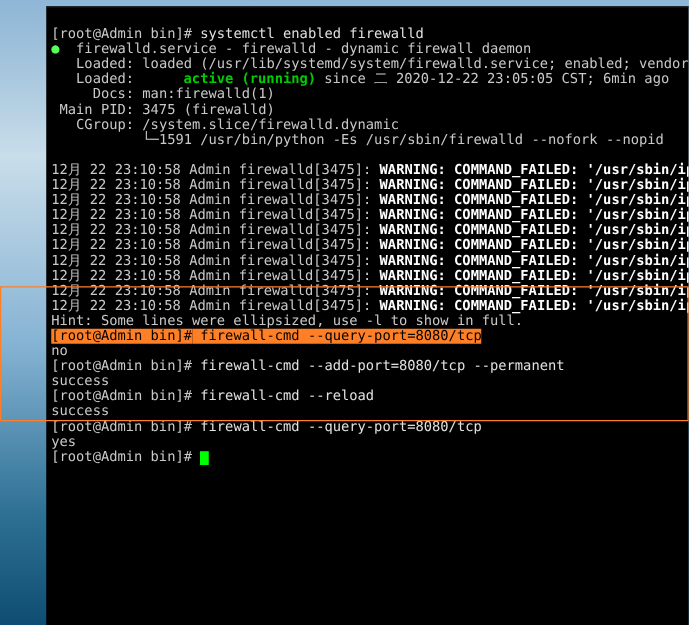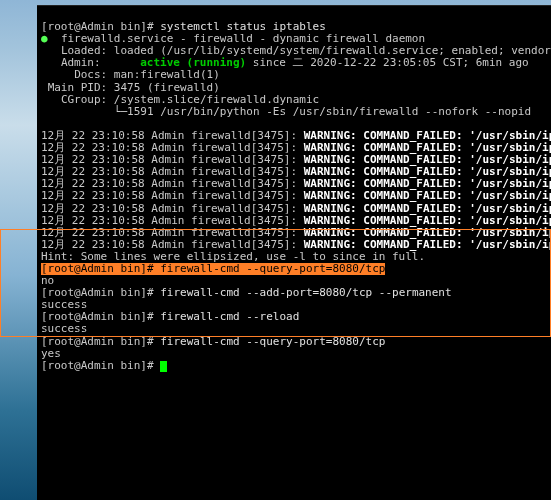--- a/index.html
+++ b/index.html
@@ -45,40 +45,40 @@
     width: 7px; height: 11px;
     background: #00ff00;
     vertical-align: text-bottom;
   }
   .hl-orange { background: #ff7f27; color:#000; display:inline-block; padding:0 0;}
 </style>
 </head>
 <body>
 
 <div class="terminal">
-<span class="line"><span class="prompt-user">[root@Admin bin]#</span> <span class="cmd">systemctl status iptables</span></span>
+<span class="line"><span class="prompt-user">[root@Admin bin]#</span> <span class="cmd">systemctl enabled firewalld</span></span>
 <span class="line"><span class="bullet">●</span>  <span class="hdr">firewalld.service - firewalld - dynamic firewall daemon</span></span>
 <span class="line">   <span class="hdr">Loaded: loaded (/usr/lib/systemd/system/firewalld.service; enabled; vendor preset: enabled)</span></span>
-<span class="line">   <span class="hdr">Admin: </span><span class="grn-b">active (running)</span><span class="hdr"> since 二 2020-12-22 23:05:05 CST; 6min ago</span></span>
+<span class="line">   <span class="hdr">Loaded: </span><span class="grn-b">active (running)</span><span class="hdr"> since 二 2020-12-22 23:05:05 CST; 6min ago</span></span>
 <span class="line">     <span class="hdr">Docs: man:firewalld(1)</span></span>
 <span class="line"> <span class="hdr">Main PID: 3475 (firewalld)</span></span>
 <span class="line">   <span class="hdr">CGroup: /system.slice/firewalld.dynamic</span></span>
 <span class="line">           <span class="hdr">└─1591 /usr/bin/python -Es /usr/sbin/firewalld --nofork --nopid</span></span>
 <span class="line"> </span>
 <span class="line"><span class="hdr">12月 22 23:10:58 Admin firewalld[3475]: </span><span class="wht-b">WARNING: COMMAND_FAILED: '/usr/sbin/iptables -w2 -w --tabl</span></span>
 <span class="line"><span class="hdr">12月 22 23:10:58 Admin firewalld[3475]: </span><span class="wht-b">WARNING: COMMAND_FAILED: '/usr/sbin/iptables -w2 -w --tabl</span></span>
 <span class="line"><span class="hdr">12月 22 23:10:58 Admin firewalld[3475]: </span><span class="wht-b">WARNING: COMMAND_FAILED: '/usr/sbin/iptables -w2 -w --tabl</span></span>
 <span class="line"><span class="hdr">12月 22 23:10:58 Admin firewalld[3475]: </span><span class="wht-b">WARNING: COMMAND_FAILED: '/usr/sbin/iptables -w2 -w --tabl</span></span>
 <span class="line"><span class="hdr">12月 22 23:10:58 Admin firewalld[3475]: </span><span class="wht-b">WARNING: COMMAND_FAILED: '/usr/sbin/iptables -w2 -w --tabl</span></span>
 <span class="line"><span class="hdr">12月 22 23:10:58 Admin firewalld[3475]: </span><span class="wht-b">WARNING: COMMAND_FAILED: '/usr/sbin/iptables -w2 -w --tabl</span></span>
 <span class="line"><span class="hdr">12月 22 23:10:58 Admin firewalld[3475]: </span><span class="wht-b">WARNING: COMMAND_FAILED: '/usr/sbin/iptables -w2 -w --tabl</span></span>
 <span class="line"><span class="hdr">12月 22 23:10:58 Admin firewalld[3475]: </span><span class="wht-b">WARNING: COMMAND_FAILED: '/usr/sbin/iptables -w2 -w --tabl</span></span>
 <span class="line"><span class="hdr">12月 22 23:10:58 Admin firewalld[3475]: </span><span class="wht-b">WARNING: COMMAND_FAILED: '/usr/sbin/iptables -w2 -w --tabl</span></span>
 <span class="line"><span class="hdr">12月 22 23:10:58 Admin firewalld[3475]: </span><span class="wht-b">WARNING: COMMAND_FAILED: '/usr/sbin/iptables -w2 -w --tabl</span></span>
-<span class="line"><span class="hdr">Hint: Some lines were ellipsized, use -l to since in full.</span></span>
+<span class="line"><span class="hdr">Hint: Some lines were ellipsized, use -l to show in full.</span></span>
 <span class="line"><span class="hl-orange">[root@Admin bin]#</span><span class="hl-orange"> </span><span class="hl-orange">firewall-cmd --query-port=8080/tcp</span></span>
 <span class="line"><span class="hdr">no</span></span>
 <span class="line"><span class="prompt-user">[root@Admin bin]#</span> <span class="cmd">firewall-cmd --add-port=8080/tcp --permanent</span></span>
 <span class="line"><span class="hdr">success</span></span>
 <span class="line"><span class="prompt-user">[root@Admin bin]#</span> <span class="cmd">firewall-cmd --reload</span></span>
 <span class="line"><span class="hdr">success</span></span>
 <span class="line"><span class="prompt-user">[root@Admin bin]#</span> <span class="cmd">firewall-cmd --query-port=8080/tcp</span></span>
 <span class="line"><span class="hdr">yes</span></span>
 <span class="line"><span class="prompt-user">[root@Admin bin]#</span> <span class="cursor"></span></span>
 </div>

